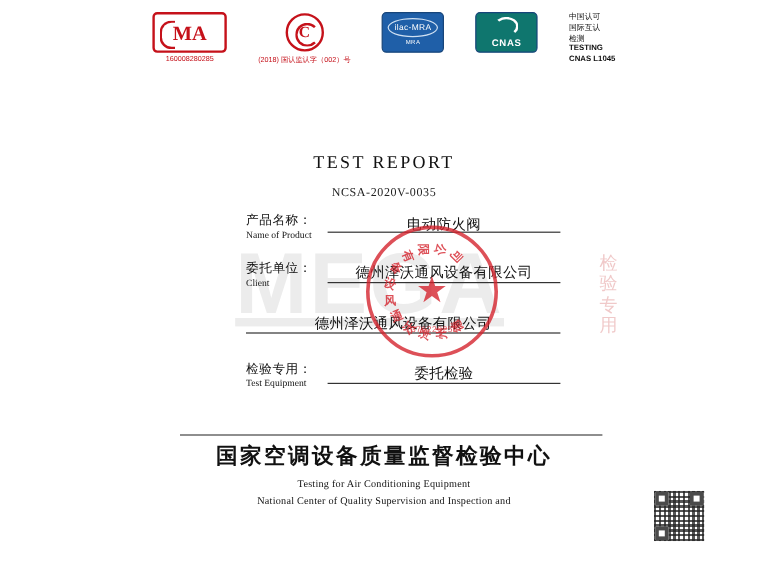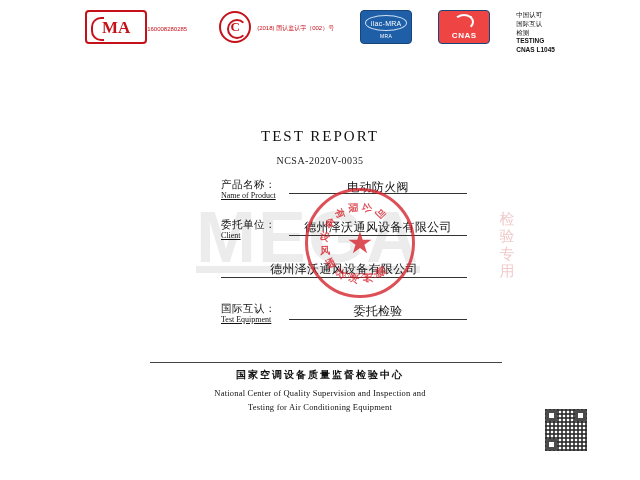--- a/index.html
+++ b/index.html
@@ -28,21 +28,21 @@
     left: 0;
     width: 640px;
     height: 62px;
     display: flex;
     justify-content: center;
     align-items: flex-start;
     gap: 26px;
   }
   .mark {
     display: flex;
-    flex-direction: row;
+    flex-direction: column;
     align-items: center;
   }
 
   
   .ma-box {
     width: 58px;
     height: 30px;
     border: 2px solid #c5111a;
     border-radius: 4px;
     display: flex;
@@ -160,21 +160,21 @@
     font-family: "Liberation Sans", sans-serif;
     margin-top: 2px;
     letter-spacing: 0.4px;
   }
 
   
   .cnas {
     width: 52px;
     height: 34px;
     border-radius: 4px;
-    background: #ef4444;
+    background: #0f766e;
     color: #fff;
     display: flex;
     flex-direction: column;
     align-items: center;
     justify-content: center;
     box-sizing: border-box;
     border: 1px solid #17457a;
     position: relative;
   }
   .cnas .swirl {
@@ -248,41 +248,39 @@
     position: absolute;
     top: 178px;
     left: 205px;
     width: 262px;
   }
   .field {
     display: flex;
     align-items: flex-start;
     margin-bottom: 16px;
     position: relative;
-    margin-left: 16px;
   }
   .field .labels {
     width: 68px;
     flex: 0 0 68px;
   }
   .field .lab-cn {
     font-size: 10.5px;
     font-family: "Liberation Serif", serif;
     color: #111;
     letter-spacing: 0.5px;
     line-height: 1.25;
     white-space: nowrap;
   }
   .field .lab-en {
     font-size: 8px;
     font-family: "Liberation Serif", serif;
     color: #111;
     line-height: 1.25;
     white-space: nowrap;
-    text-decoration: underline;
   }
   .field .value-wrap {
     flex: 1 1 auto;
     position: relative;
     height: 24px;
   }
   .field .value {
     position: absolute;
     left: 0;
     top: 1px;
@@ -313,21 +311,21 @@
   }
   .footer {
     position: absolute;
     top: 368px;
     left: 0;
     width: 640px;
     text-align: center;
   }
   .footer .cn {
     font-family: "Liberation Serif", serif;
-    font-size: 10px;
+    font-size: 18px;
     font-weight: bold;
     letter-spacing: 2px;
     color: #111;
   }
   .footer .en {
     font-family: "Liberation Serif", serif;
     font-size: 8.5px;
     line-height: 1.7;
     color: #111;
     margin-top: 4px;
@@ -393,21 +391,21 @@
     letter-spacing: 2px;
     pointer-events: none;
     text-decoration: underline;
   }
   .wm-side {
     position: absolute;
     right: 122px;
     top: 212px;
     width: 22px;
     text-align: center;
-    font-family: Liberation Mono, monospace;
+    font-family: Liberation Serif, serif;
     font-size: 15px;
     line-height: 1.15;
     color: rgba(200,60,60,0.28);
     letter-spacing: 0;
     pointer-events: none;
   }
 
   
   .qr {
     position: absolute;
@@ -522,21 +520,21 @@
 
     <div class="field tall">
       <div class="value-wrap">
         <div class="value">德州泽沃通风设备有限公司</div>
         <div class="rule"></div>
       </div>
     </div>
 
     <div class="field tall">
       <div class="labels">
-        <div class="lab-cn">国际互认：</div>
+        <div class="lab-cn">检验专用：</div>
         <div class="lab-en">Test Equipment</div>
       </div>
       <div class="value-wrap">
         <div class="value">委托检验</div>
         <div class="rule"></div>
       </div>
     </div>
 
   </div>
 
@@ -556,22 +554,22 @@
         <span style="transform: rotate(45deg) translate(0px, -40px) rotate(90deg);">司</span>
       </div>
     <div class="star">★</div>
     <div class="bottom-code">1371220250</div>
   </div>
 
   <div class="footer-rule"></div>
   <div class="footer">
     <div class="cn">国家空调设备质量监督检验中心</div>
     <div class="en">
+      <div>Testing for Air Conditioning Equipment</div>
       <div>National Center of Quality Supervision and Inspection and</div>
-      <div>Testing for Air Conditioning Equipment</div>
     </div>
   </div>
 
   <div class="qr">
     <div class="qr-bl"></div>
   </div>
 
 </div>
 
 </body></html>

